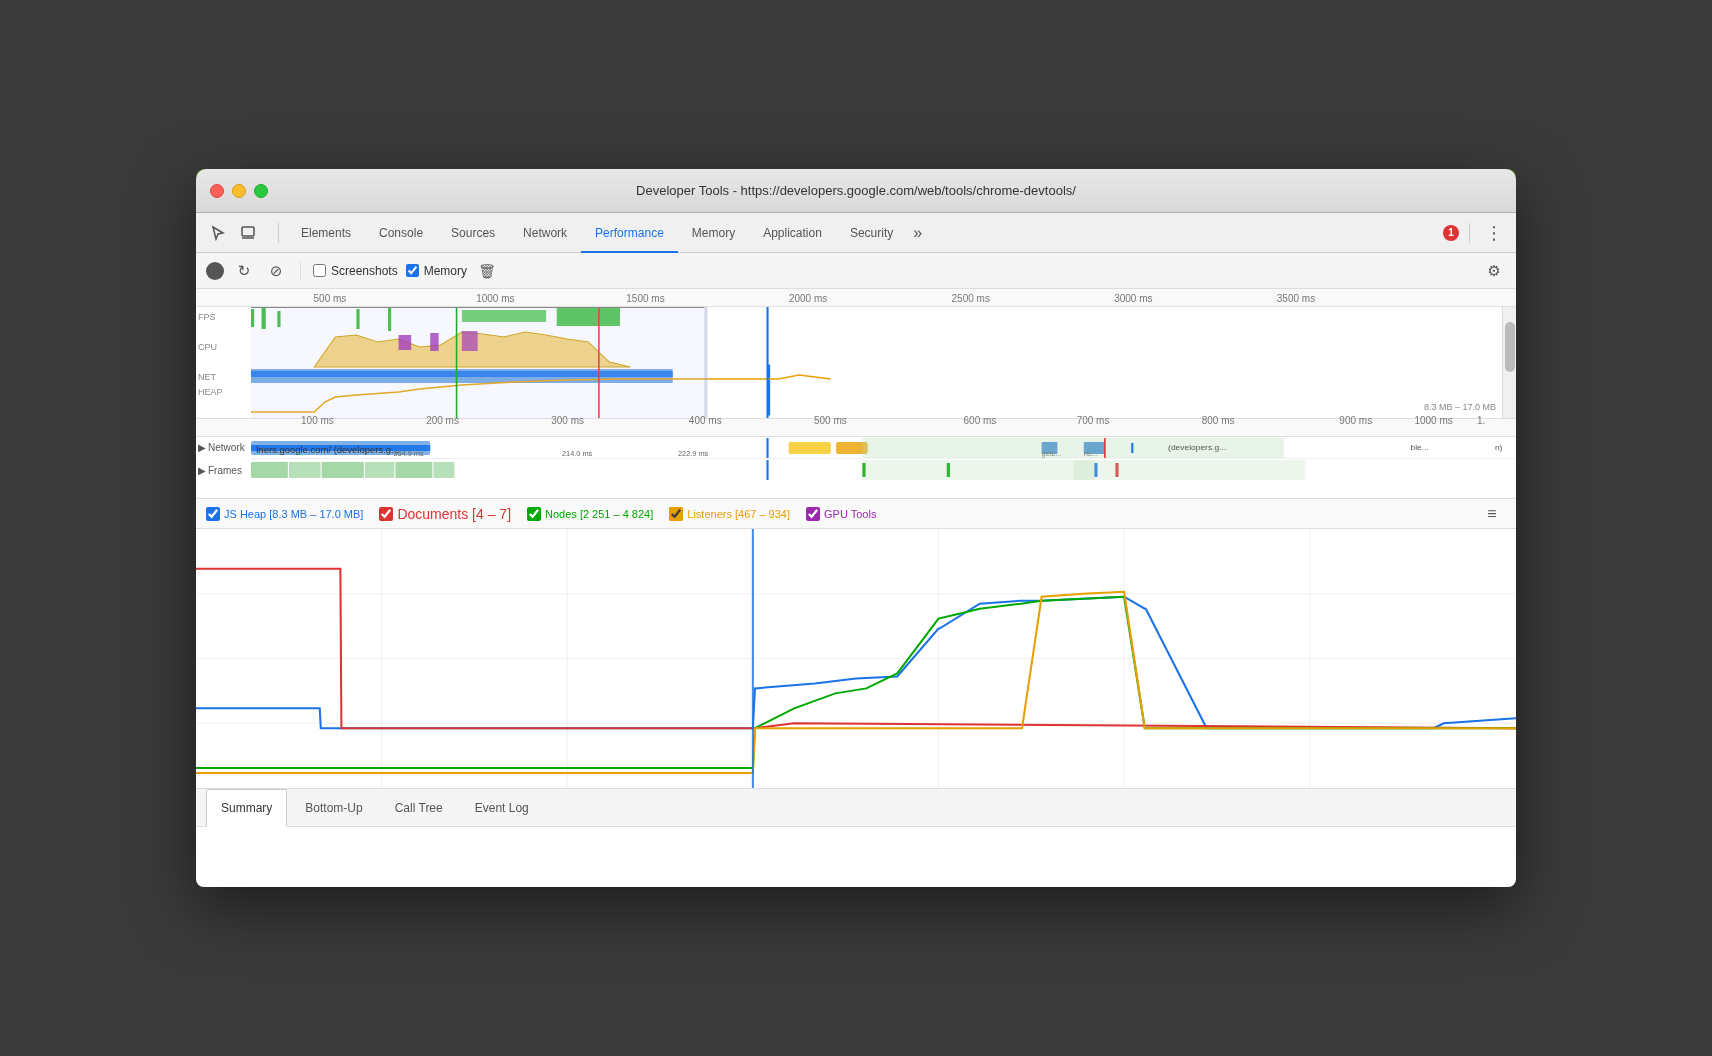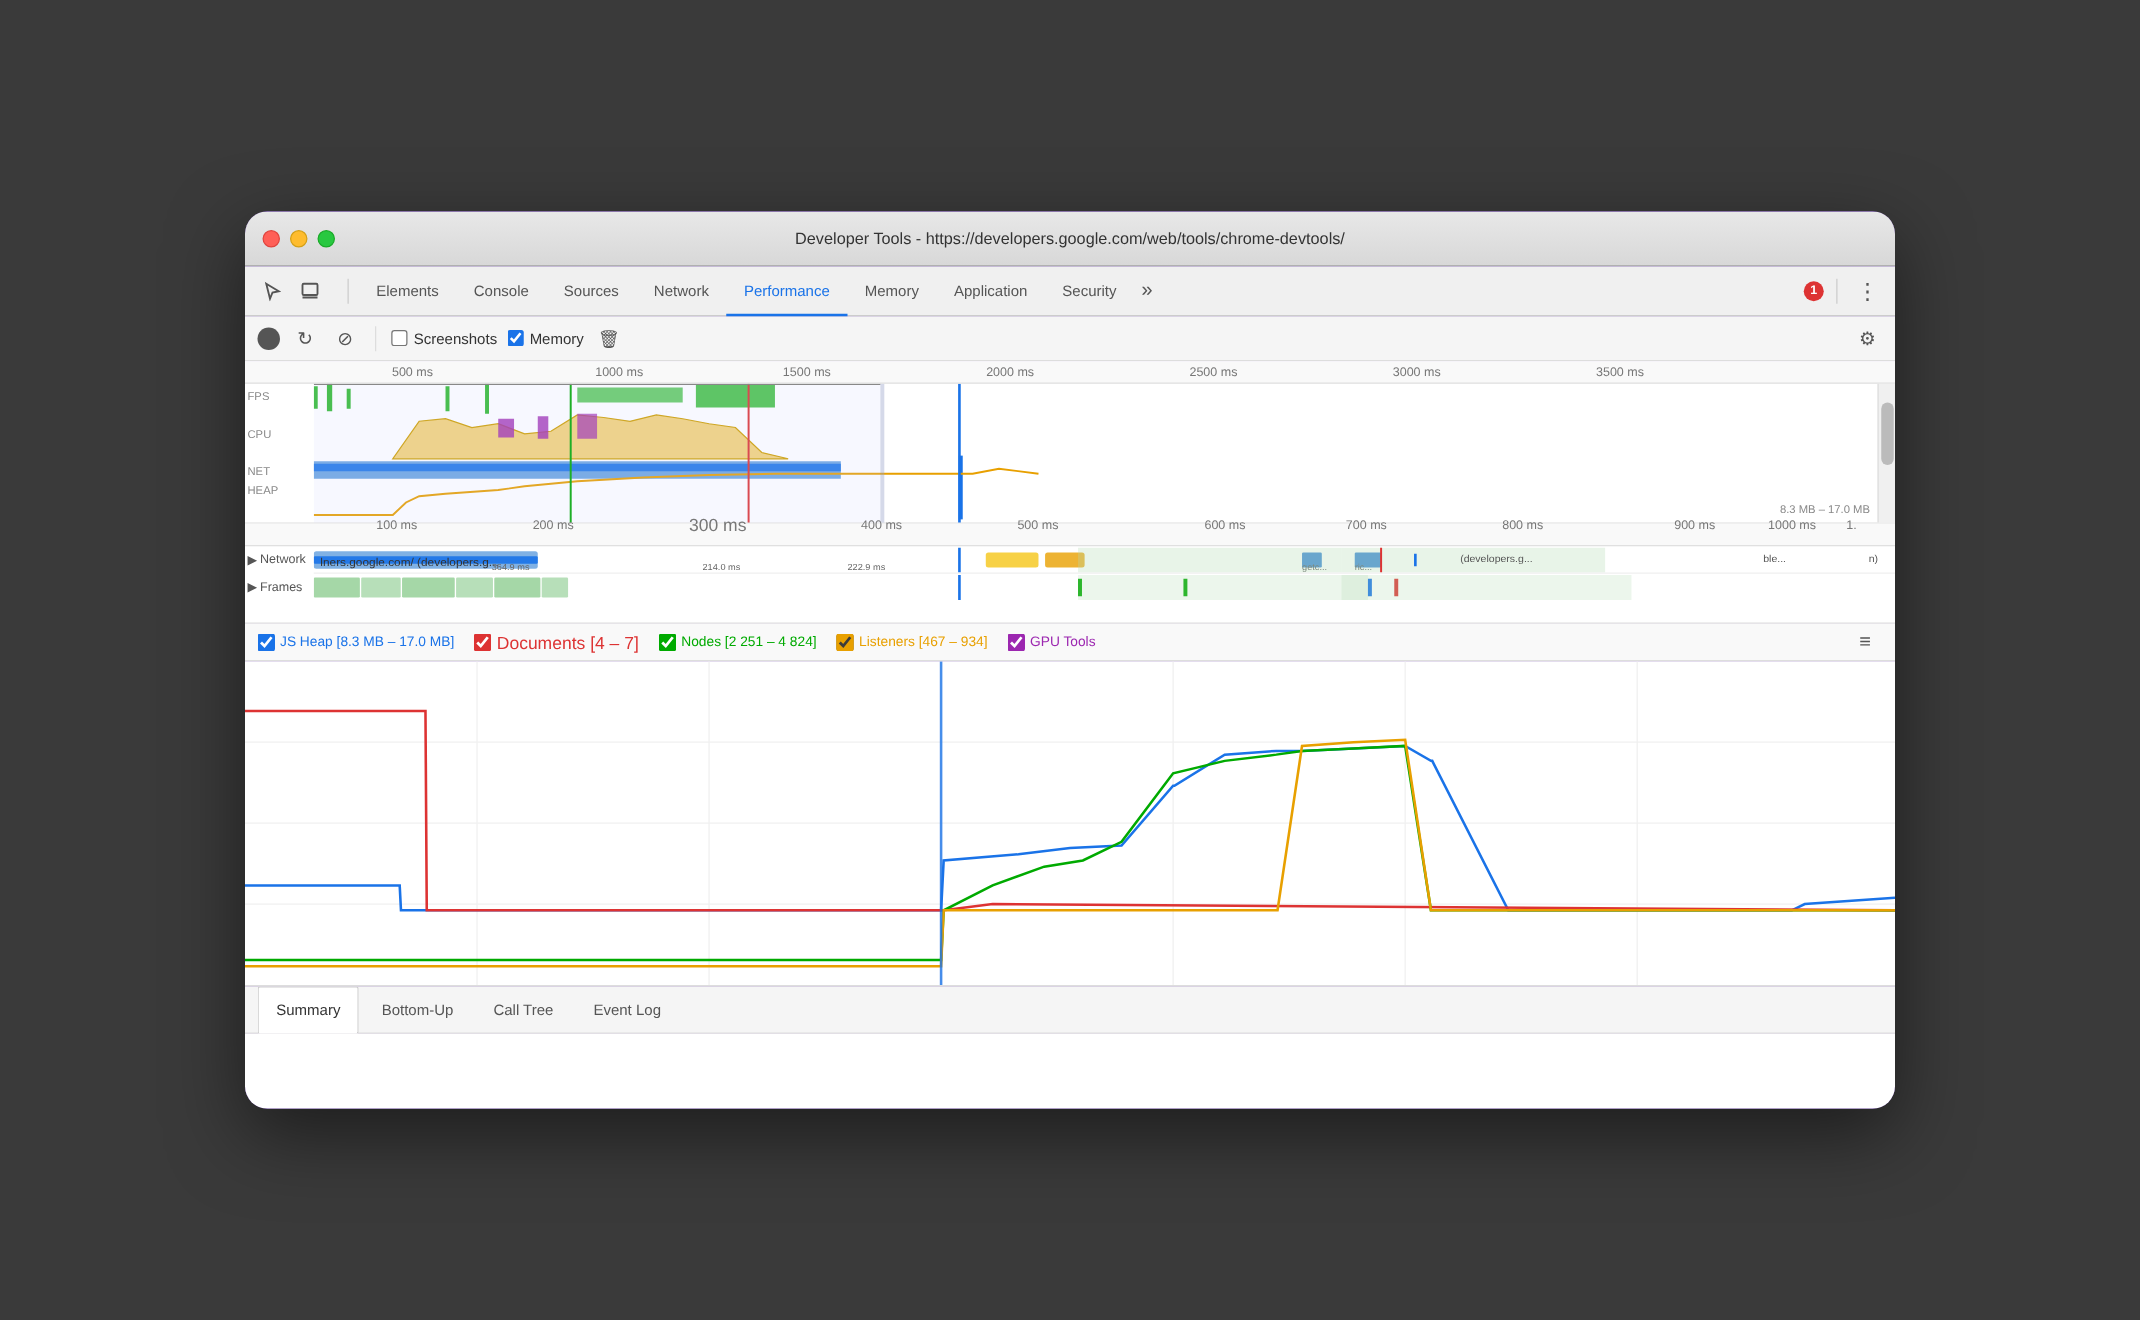--- a/index.html
+++ b/index.html
@@ -7,22 +7,22 @@
       background: #3a3a3a;
       display: flex;
       justify-content: center;
       align-items: center;
       width: 1712px;
       min-height: 1056px;
       font-family: -apple-system, BlinkMacSystemFont, 'Helvetica Neue', Arial, sans-serif;
     }
     .window {
       width: 1320px;
-      background: #4c1d95;
-      border-radius: 18px;
+      background: #4d7c0f;
+      border-radius: 8px;
       box-shadow: 0 20px 60px rgba(0,0,0,0.5);
       overflow: hidden;
     }
     .titlebar {
       background: linear-gradient(to bottom, #e8e8e8, #d8d8d8);
       height: 44px;
       display: flex;
       align-items: center;
       justify-content: center;
       position: relative;
@@ -388,21 +388,21 @@
         </div>
       </div>
     </div>
 
     <div class="timeline-bottom" style="position:relative; height:80px; border-bottom:1px solid #ddd;">
 
       <div style="height:18px; background:#f9f9f9; border-bottom:1px solid #e0e0e0; position:relative; padding-left:55px;">
         <div style="position:absolute; left:55px; right:14px; top:1px; display:flex; align-items:center;">
           <span style="position:absolute; left:4%; font-size:10px; color:#777;">100 ms</span>
           <span style="position:absolute; left:14%; font-size:10px; color:#777;">200 ms</span>
-          <span style="position:absolute; left:24%; font-size:14px; color:#777;">300 ms</span>
+          <span style="position:absolute; left:24%; font-size:10px; color:#777;">300 ms</span>
           <span style="position:absolute; left:35%; font-size:10px; color:#777;">400 ms</span>
           <span style="position:absolute; left:45%; font-size:10px; color:#777;">500 ms</span>
           <span style="position:absolute; left:56%; font-size:10px; color:#777;padding-left:12px;">600 ms</span>
           <span style="position:absolute; left:66%; font-size:10px; color:#777;">700 ms</span>
           <span style="position:absolute; left:76%; font-size:10px; color:#777;">800 ms</span>
           <span style="position:absolute; left:87%; font-size:10px; color:#777;">900 ms</span>
           <span style="position:absolute; left:93%; font-size:10px; color:#777;">1000 ms</span>
           <span style="position:absolute; left:98%; font-size:10px; color:#777;">1.</span>
         </div>
       </div>

